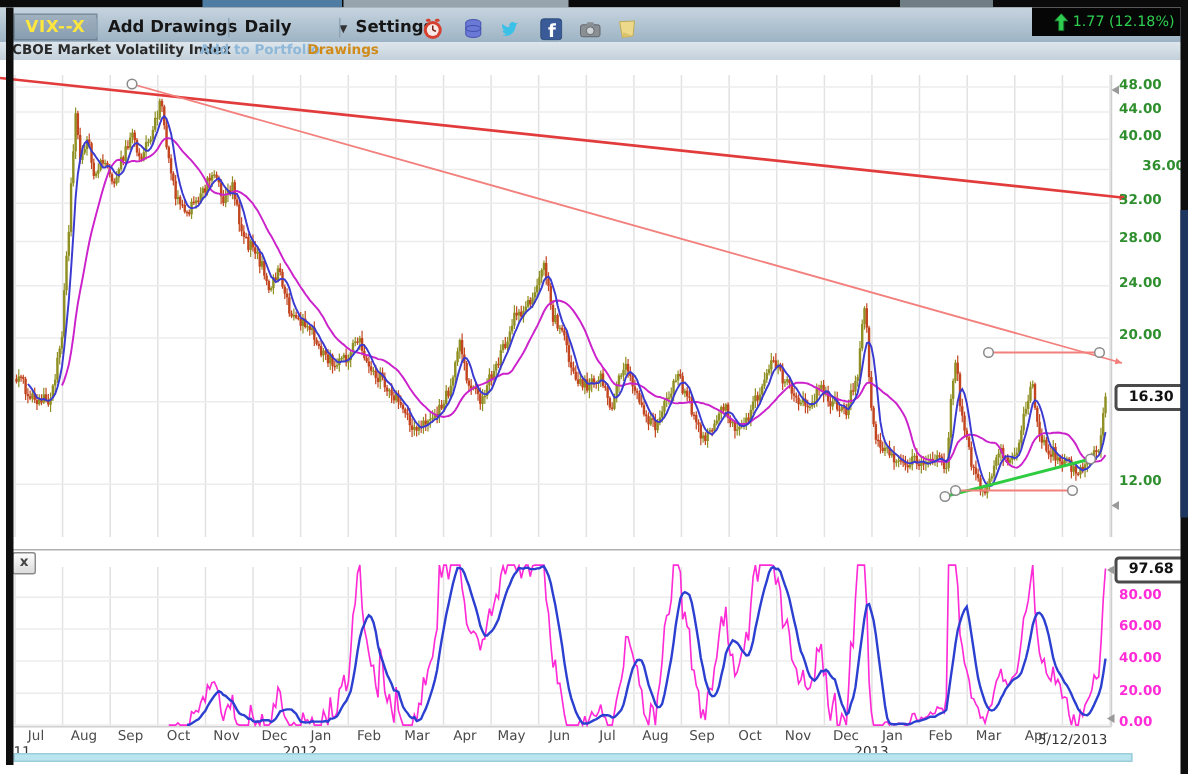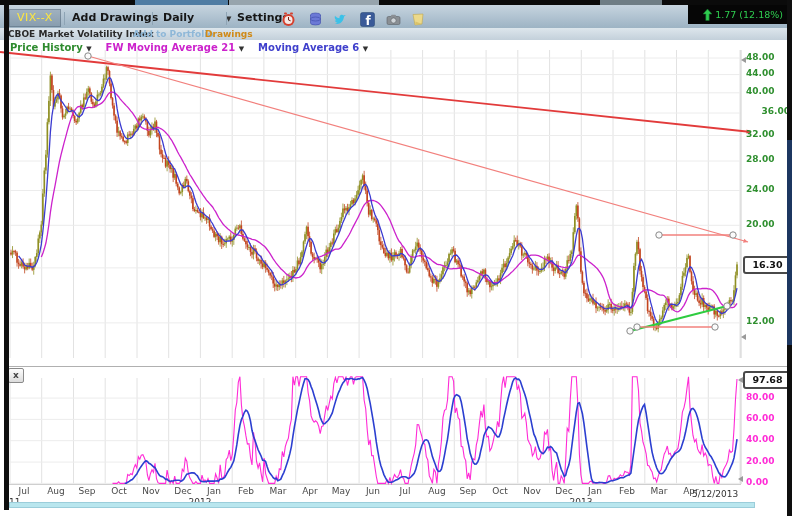--- a/index.html
+++ b/index.html
@@ -6,21 +6,21 @@
   #screen{position:relative;width:792px;height:516px;background:#fff;overflow:hidden;
           font-family:"DejaVu Sans","Liberation Sans",sans-serif;}
   .abs{position:absolute;}
   
   #topstrip{left:0;top:0;width:792px;height:5px;background:#0b0b0b;}
   .tabseg{position:absolute;top:0;height:5px;}
   
   #toolbar{left:0;top:5px;width:792px;height:23px;background:linear-gradient(#c6d4df,#9db3c4);}
   .tbitem{position:absolute;top:6px;font-size:11px;font-weight:bold;color:#161616;cursor:default;}
   #ticker{left:9px;top:4px;padding:1px 7px 2px 7px;background:rgba(30,50,70,.18);
-          border:1px solid rgba(60,80,100,.35);color:#ffe73e;font-weight:normal;font-size:11px;letter-spacing:.5px;}
+          border:1px solid rgba(60,80,100,.35);color:#ffe73e;font-weight:bold;font-size:11px;letter-spacing:.5px;}
   .tbdiv{position:absolute;top:7px;width:1px;height:13px;background:#8ea4b5;}
   .caret{font-size:7px;color:#333;}
   .tbicon{position:absolute;top:7px;width:15px;height:15px;}
   #quotebox{left:688px;top:0;width:99px;height:19px;background:#060606;display:flex;align-items:center;justify-content:flex-end;padding-right:4px;box-sizing:border-box;}
   #quotetext{font-size:9.5px;font-weight:normal;margin-left:3px;}
   
   #infobar{left:0;top:28px;width:792px;height:12px;background:linear-gradient(#dde6ec,#c3d0da);}
   .ibitem{position:absolute;top:1px;font-size:9px;font-weight:bold;}
   
   .blackbar{background:#0e0e0e;}
@@ -1175,28 +1175,20 @@
         <circle cx="733" cy="235" r="3.2" fill="#fbfbfb" stroke="#8a8a8a" stroke-width="1"></circle>
         <line x1="630" y1="331" x2="727" y2="306" stroke="#2ecc40" stroke-width="2"></line>
         <circle cx="630" cy="331" r="3.2" fill="#fbfbfb" stroke="#8a8a8a" stroke-width="1"></circle>
         <circle cx="727" cy="306" r="3.2" fill="#fbfbfb" stroke="#8a8a8a" stroke-width="1"></circle>
         <line x1="637" y1="327" x2="715" y2="327" stroke="#f2807d" stroke-width="1.3"></line>
         <circle cx="637" cy="327" r="3.2" fill="#fbfbfb" stroke="#8a8a8a" stroke-width="1"></circle>
         <circle cx="715" cy="327" r="3.2" fill="#fbfbfb" stroke="#8a8a8a" stroke-width="1"></circle>
       </g>
     </svg>
 
-  <div class="legendrow" style="left:10px;top:42px;">
-    <span class="legenditem" style="color: rgb(46, 139, 46);">
-      <span>Price History</span> <span class="caret">▼</span></span>
-    <span class="legenditem" style="color: rgb(204, 34, 204);">
-      <span>FW Moving Average 21</span> <span class="caret">▼</span></span>
-    <span class="legenditem" style="color: rgb(64, 64, 204);">
-      <span>Moving Average 6</span> <span class="caret">▼</span></span>
-  </div>
 
   <div id="stochclose">x</div>
 
   <div id="labels">
       <div class="plabel" style="top:52px;">48.00</div>
       <div class="plabel" style="top:68px;">44.00</div>
       <div class="plabel" style="top:86px;">40.00</div>
       <div class="plabel" style="top:106px;text-align:right;">36.00</div>
       <div class="plabel" style="top:129px;">32.00</div>
       <div class="plabel" style="top:154px;">28.00</div>

